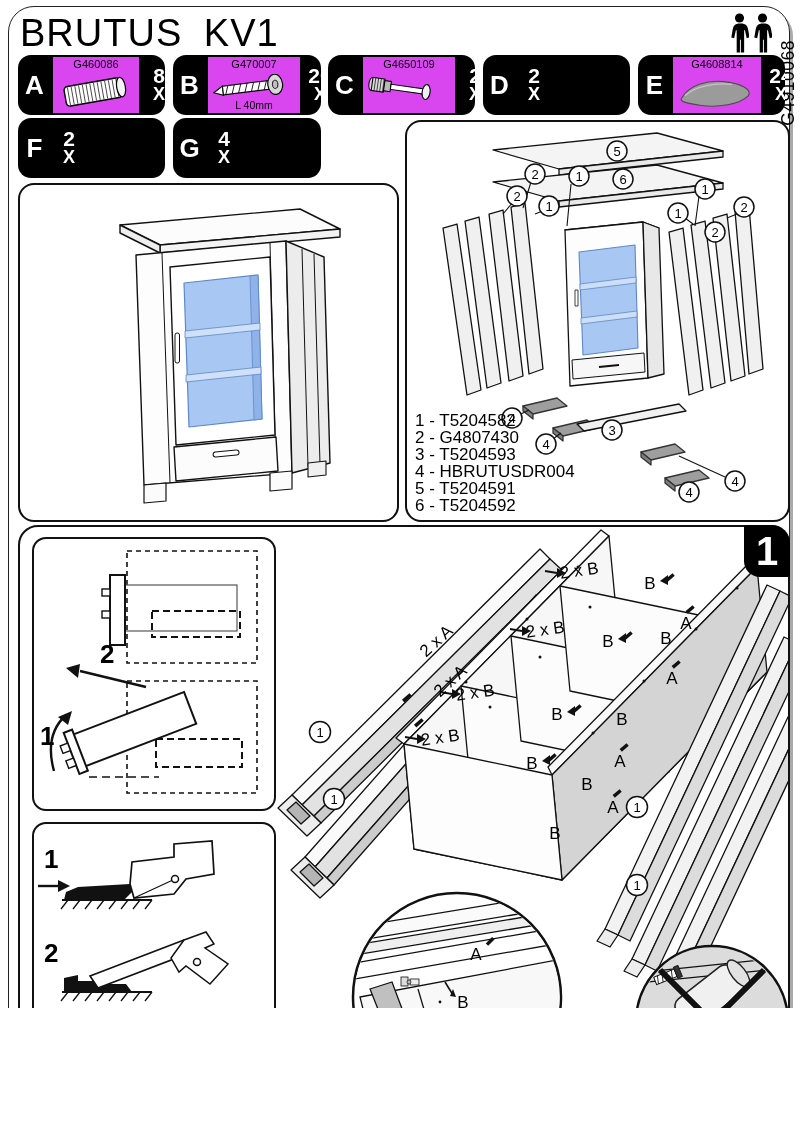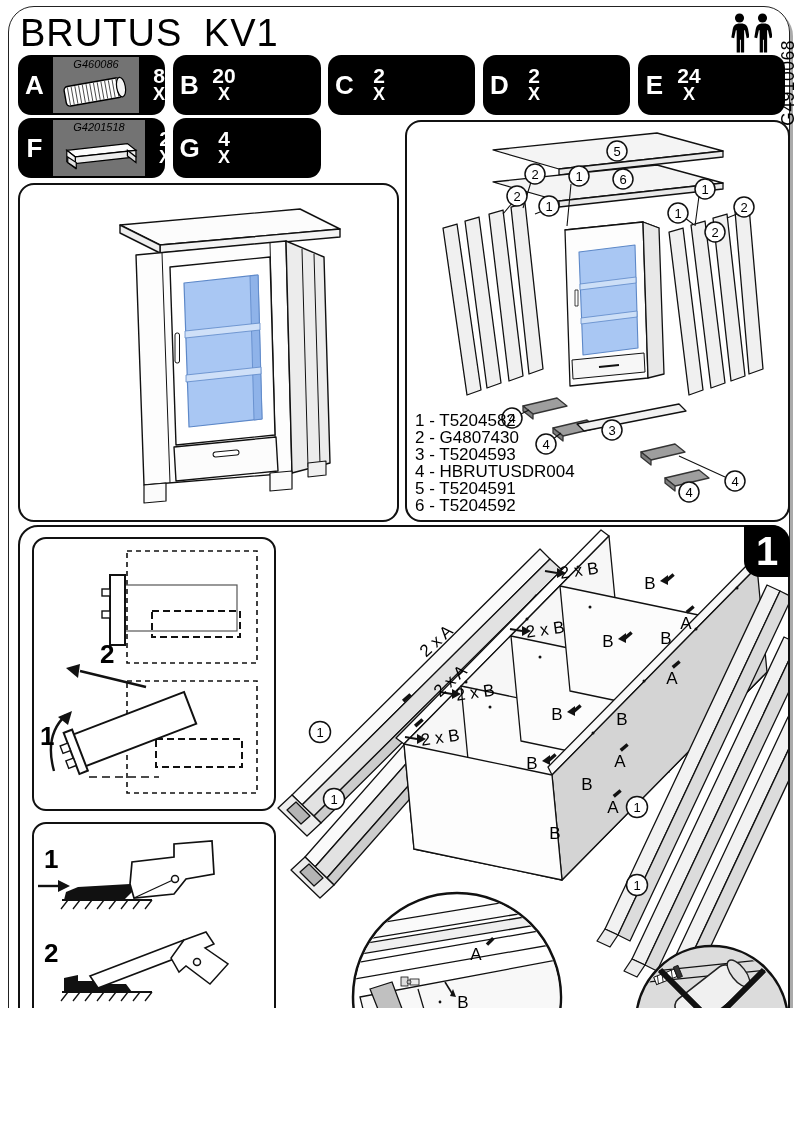--- a/index.html
+++ b/index.html
@@ -8,22 +8,22 @@
   .page-border{position:absolute;left:8px;top:6px;width:780px;height:1112px;
         border:1.6px solid #222;border-radius:26px;box-shadow:3px 4px 0 #aaa;}
   .bottom-strip{position:absolute;left:16px;top:1124px;width:786px;height:10px;background:#151515;}
   .title{position:absolute;left:20px;top:12px;font-size:38px;font-weight:500;letter-spacing:1px;word-spacing:10px;}
   .persons{position:absolute;right:30px;top:13px;display:flex;gap:4px;}
   .doccode{position:absolute;left:778px;top:40px;font-size:17.5px;letter-spacing:.5px;
         writing-mode:vertical-rl;transform:rotate(180deg);}
   
   .hw{position:absolute;height:60px;background:#000;border-radius:13px;display:flex;overflow:hidden;}
   .hw .letter{width:33px;color:#fff;font-size:26px;font-weight:bold;display:flex;align-items:center;justify-content:center;flex:0 0 33px;}
-  .hw .mid{flex:1;background:#737373;border-left:2px solid #000;border-right:2px solid #000;margin:2px 0;
-        display:flex;flex-direction:column;align-items:center;justify-content:flex-start;font-style:italic;}
+  .hw .mid{flex:1;background:#d946ef;border-left:2px solid #000;border-right:2px solid #000;margin:2px 0;
+        display:flex;flex-direction:column;align-items:center;justify-content:flex-start;}
   .hw .code{font-size:11px;line-height:13px;margin-top:1px;}
   .hw .art{flex:1;width:100%;display:flex;align-items:center;justify-content:center;overflow:hidden;}
   .hw .size{font-size:10.5px;line-height:11px;margin-bottom:2px;}
   .hw .qty{width:36px;flex:0 0 36px;color:#fff;display:flex;flex-direction:column;align-items:center;justify-content:center;font-weight:bold;line-height:.95;}
   .hw .qty .n{font-size:21px;}
   .hw .qty .x{font-size:18px;}
   
   .panel{position:absolute;border:2px solid #111;border-radius:16px;background:#fff;overflow:hidden;}
   #cabinet-panel{left:18px;top:183px;width:377px;height:335px;}
   #exploded-panel{left:405px;top:120px;width:381px;height:398px;}
@@ -78,66 +78,91 @@
       </div>
     </div>
     <div class="qty">
         <span class="n">8</span>
         <span class="x">X</span>
       </div>
   </div>
 
   <div class="hw" style="left:173px;top:55px;width:148px;">
     <div class="letter">B</div>
+    <div class="mid">
+      <div class="code">G470007</div>
+      <div class="art">
+        <svg width="92" height="24" viewBox="0 0 96 26">
+          <g transform="rotate(-7 48 13)" stroke="#000">
+            <polygon points="4,15 14,9 14,19" fill="#fff" stroke-width="1.2"></polygon>
+            <rect x="14" y="9" width="50" height="9.5" fill="#fff" stroke-width="1.2"></rect>
+            <path stroke-width="0.9" fill="none" d="M20,9 l-3.5,9.5 M27,9 l-3.5,9.5 M34,9 l-3.5,9.5 M41,9 l-3.5,9.5 M48,9 l-3.5,9.5 M55,9 l-3.5,9.5 M62,9 l-3.5,9.5"></path>
+            <ellipse cx="71" cy="14" rx="8" ry="11" fill="#d9d9d9" stroke-width="1.3"></ellipse>
+            <ellipse cx="71" cy="14" rx="3" ry="4.5" fill="#bfbfbf" stroke-width="0.9"></ellipse>
+          </g>
+        </svg>
+      </div>
+      <div class="size">L 40mm</div>
+    </div>
     <div class="qty">
         <span class="n">20</span>
         <span class="x">X</span>
       </div>
   </div>
 
   <div class="hw" style="left:328px;top:55px;width:147px;">
     <div class="letter">C</div>
+    <div class="mid">
+      <div class="code">G4650109</div>
+      <div class="art">
+        <svg width="92" height="32" viewBox="0 0 96 34">
+          <g transform="rotate(8 48 17)" stroke="#000">
+            <ellipse cx="8" cy="14" rx="3.4" ry="7" fill="#cfcfcf" stroke-width="1.1"></ellipse>
+            <rect x="8" y="7" width="13" height="14" fill="#d9d9d9" stroke-width="1.1"></rect>
+            <path stroke-width="0.7" fill="none" d="M11,7v14 M14,7v14 M17,7v14 M20,7v14"></path>
+            <rect x="21" y="8.5" width="7" height="11" fill="#b9b9b9" stroke-width="1.1"></rect>
+            <rect x="28" y="11.5" width="36" height="5.5" fill="#fff" stroke-width="1.1"></rect>
+            <ellipse cx="66" cy="14.5" rx="4.2" ry="8" fill="#efefef" stroke-width="1.2"></ellipse>
+          </g>
+        </svg>
+      </div>
+    </div>
     <div class="qty">
         <span class="n">2</span>
         <span class="x">X</span>
       </div>
   </div>
 
   <div class="hw" style="left:483px;top:55px;width:147px;">
     <div class="letter">D</div>
     <div class="qty">
         <span class="n">2</span>
         <span class="x">X</span>
       </div>
   </div>
 
   <div class="hw" style="left:638px;top:55px;width:147px;">
     <div class="letter">E</div>
+    <div class="mid">
+      <div class="code">G4608814</div>
+      <div class="art">
+        <svg width="88" height="34" viewBox="0 0 92 36">
+          <path d="M9,24 C16,11 36,5 54,7 C72,9 84,16 79,22 C70,31 47,35 28,32 C14,30 5,28 9,24 Z" fill="#9b9b9b" stroke="#4d4d4d" stroke-width="1.2"></path>
+          <path d="M12,22 C22,12 44,8 62,10" fill="none" stroke="#c4c4c4" stroke-width="1.4"></path>
+        </svg>
+      </div>
+    </div>
     <div class="qty">
         <span class="n">24</span>
         <span class="x">X</span>
       </div>
   </div>
 
   <div class="hw" style="left:18px;top:118px;width:147px;">
     <div class="letter">F</div>
-    <div class="mid">
-      <div class="code">G4201518</div>
-      <div class="art">
-        <svg width="92" height="36" viewBox="0 0 96 38">
-          <g stroke="#000" stroke-width="1.3">
-            <polygon points="14,14 78,7 87,14 23,21" fill="#fdfdfd"></polygon>
-            <polygon points="23,21 87,14 87,21 23,28" fill="#ededed"></polygon>
-            <polygon points="14,14 23,21 23,33 14,26" fill="#f6f6f6"></polygon>
-            <polygon points="15,21 24,27 24,33 15,27" fill="#e2e2e2"></polygon>
-            <polygon points="78,14 87,21 87,27 78,20" fill="#e2e2e2"></polygon>
-          </g>
-        </svg>
-      </div>
-    </div>
     <div class="qty">
         <span class="n">2</span>
         <span class="x">X</span>
       </div>
   </div>
 
   <div class="hw" style="left:173px;top:118px;width:148px;">
     <div class="letter">G</div>
     <div class="qty">
         <span class="n">4</span>

